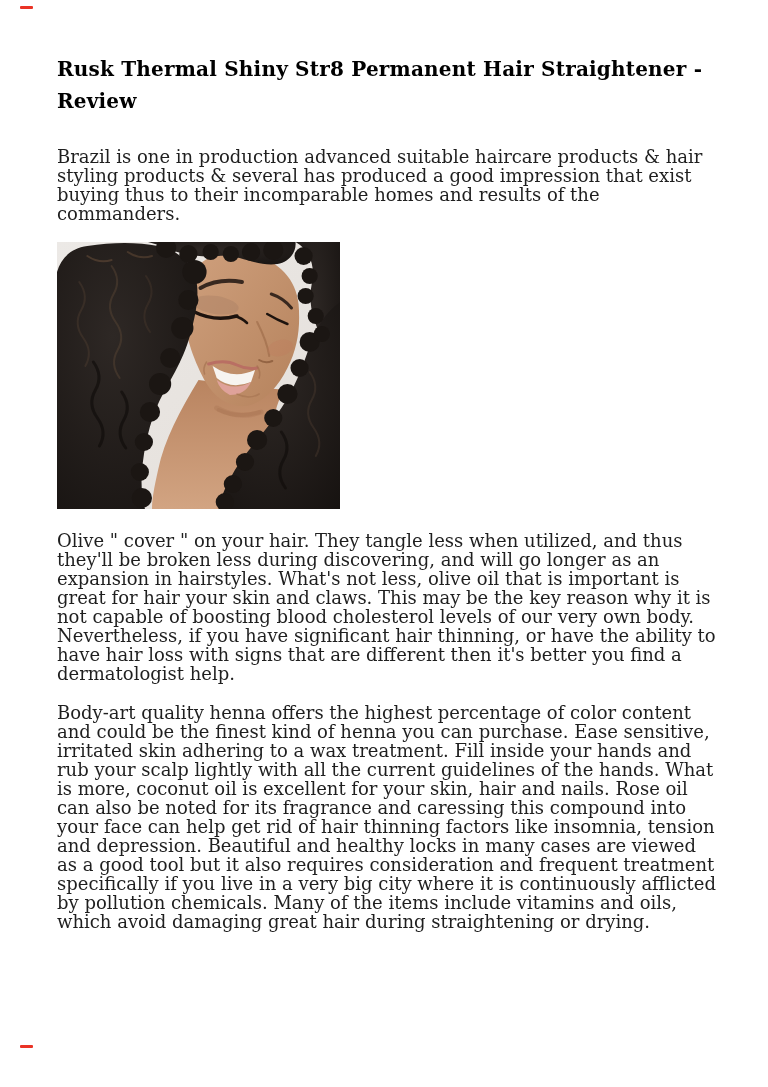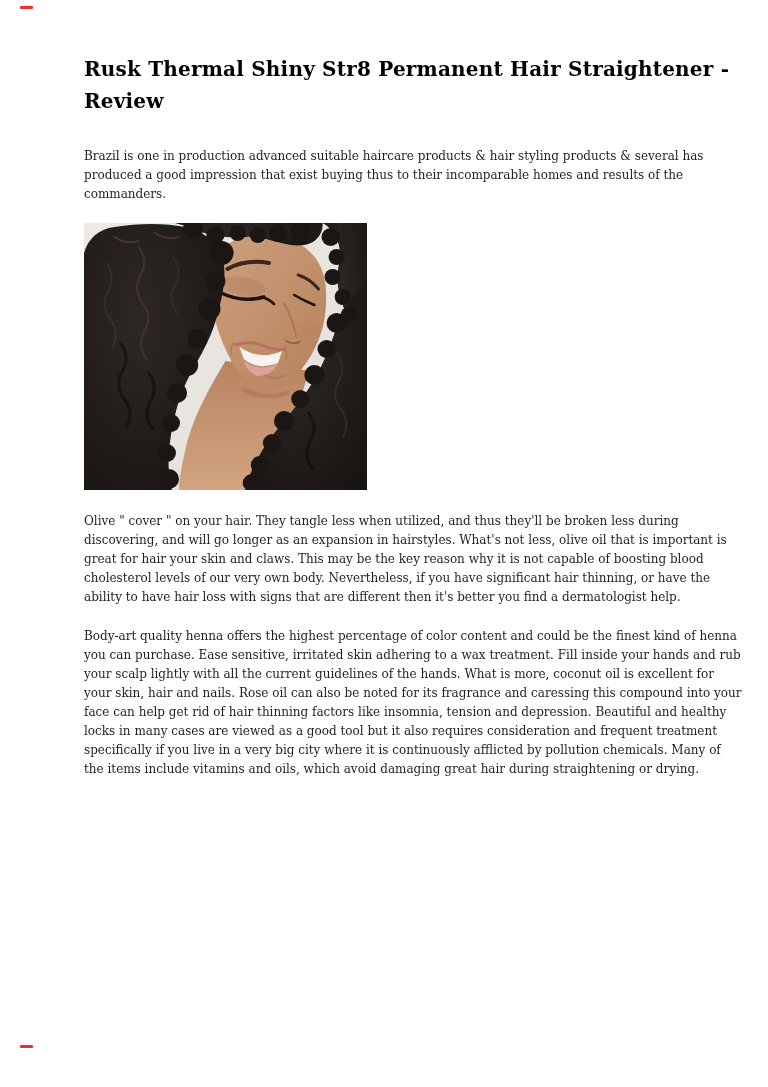--- a/index.html
+++ b/index.html
@@ -25,38 +25,38 @@
     width:700px;
     font-size:20px;
     line-height:32px;
     font-weight:bold;
     color:#000000;
     letter-spacing:0.2px;
   }
   .para {
     margin:0 0 0 57px;
     width:660px;
-    font-size:12px;
+    font-size:18px;
     line-height:19px;
     color:#1f1f1f;
   }
   .para.p1 { margin-top:30px; }
   .para.p2 { margin-top:22px; }
   .para.p3 { margin-top:20px; }
   .photo {
     margin:19px 0 0 57px;
     width:283px; height:267px;
     line-height:0;
   }
   .photo svg { width:283px; height:267px; display:block; }
 </style>
 </head>
 <body>
 
-<div class="page" style="background: rgb(255, 255, 255); padding-left: 27px;">
+<div class="page" style="background: rgb(255, 255, 255);">
 
   <div class="edge-mark top" style="background: rgb(234, 51, 38);"></div>
 
   <h1 class="doc-title">Rusk Thermal Shiny Str8 Permanent Hair Straightener - Review</h1>
 
   <p class="para p1" style="color: rgb(31, 31, 31);">Brazil is one in production advanced suitable haircare products &amp; hair styling products &amp; several has produced a good impression that exist buying thus to their incomparable homes and results of the commanders.</p>
 
   <div class="photo">
     <svg viewBox="0 0 280 267" preserveAspectRatio="none" role="img">
       <defs>

